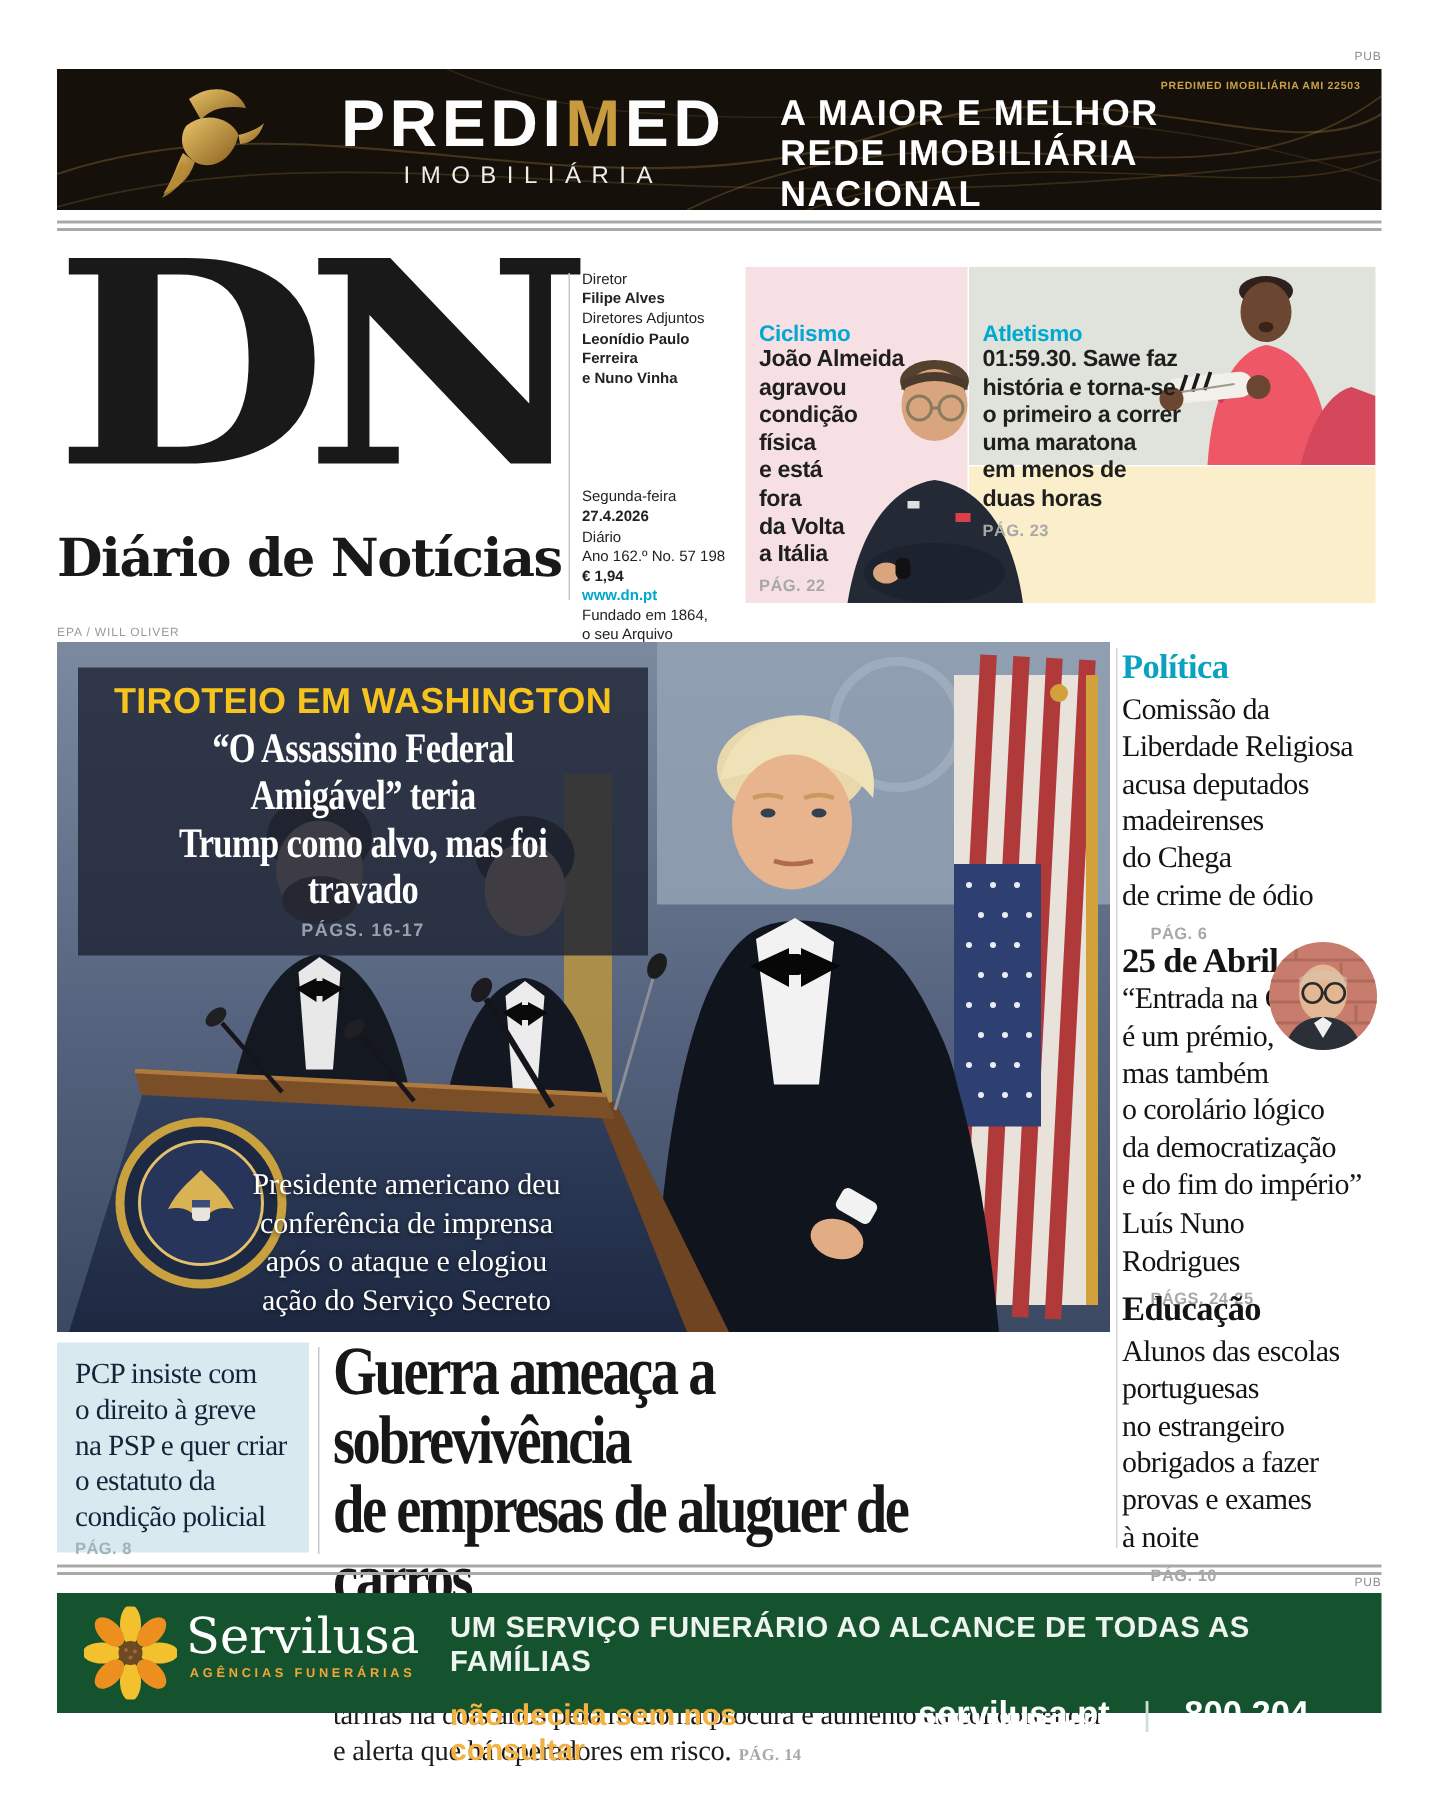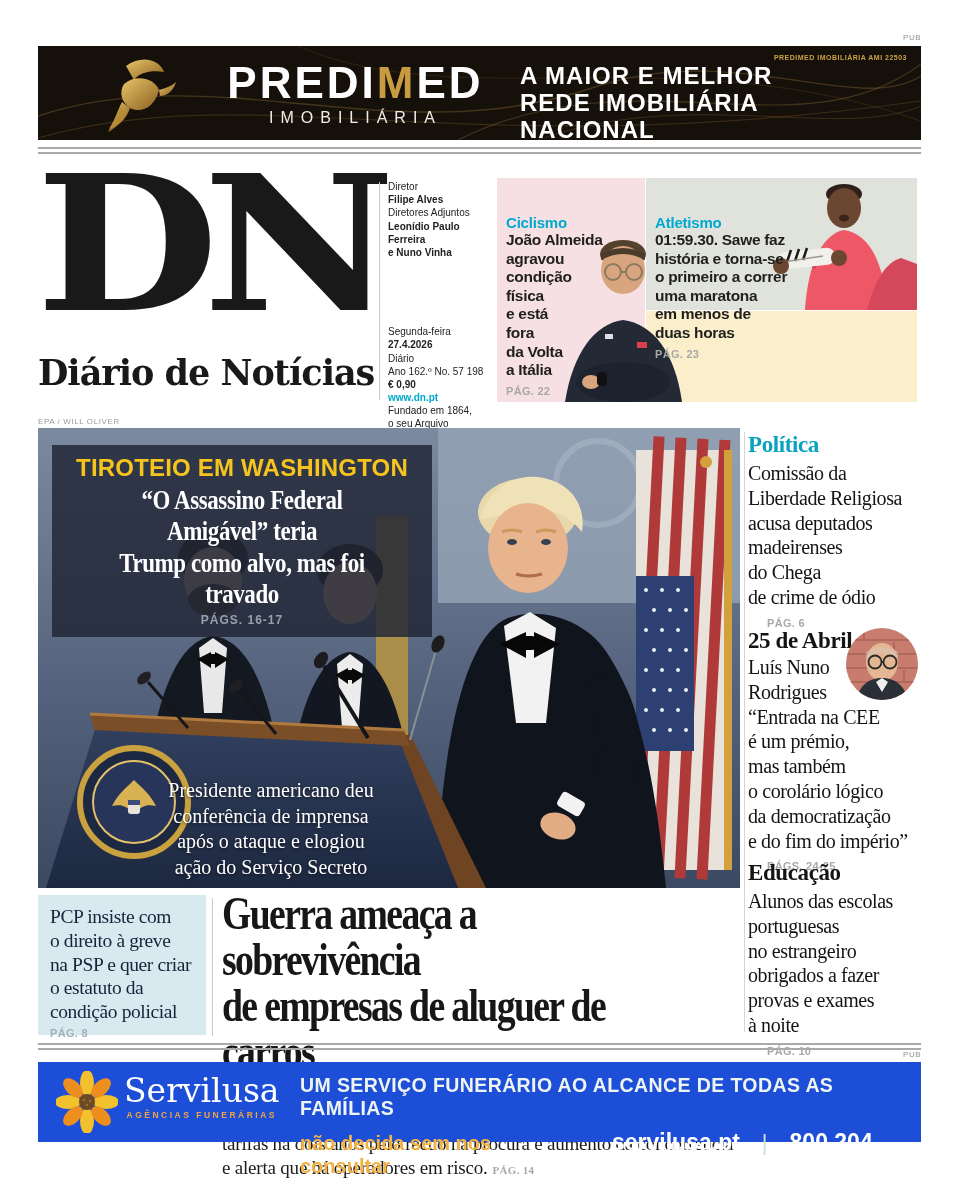--- a/index.html
+++ b/index.html
@@ -80,21 +80,21 @@
   .lead{position:absolute;left:222px;top:891px;width:519px;}
   .lead-headline{font-family:"Liberation Serif",serif;font-weight:900;font-size:46px;line-height:1.0;
                  letter-spacing:-2px;color:#171717;transform:scaleX(.82);transform-origin:left top;}
   .dek{margin-top:10px;font-family:"Liberation Serif",serif;font-size:19px;line-height:1.24;
        letter-spacing:-.2px;color:#1b1b1b;}
   .dek-kicker{font-family:"Liberation Sans",sans-serif;font-weight:800;font-size:17px;color:#111;letter-spacing:-.2px;}
   .dek .it{font-style:italic;}
   .dek .pg{margin-left:5px;}
 
   
-  .botad{position:absolute;left:38px;top:1062px;width:883px;height:80px;background:#1d4ed8;cursor:pointer;}
+  .botad{position:absolute;left:38px;top:1062px;width:883px;height:80px;background:#14532d;cursor:pointer;}
   .flower{position:absolute;left:18px;top:9px;}
   .sv-brand{position:absolute;left:86px;top:12px;text-align:center;}
   .sv-name{font-family:"DejaVu Serif",serif;font-size:33px;color:#fff;line-height:1;}
   .sv-sub{margin-top:3px;font-size:8.5px;font-weight:bold;color:#f0a63c;letter-spacing:2.5px;}
   .sv-right{position:absolute;left:262px;top:12px;width:610px;}
   .sv-line1{font-size:19.5px;font-weight:700;color:#eef4f0;letter-spacing:.4px;}
   .sv-line2{margin-top:9px;display:flex;align-items:baseline;}
   .sv-tag{font-size:20px;font-weight:bold;color:#f2b243;}
   .sv-site{margin-left:42px;font-size:23px;font-weight:bold;color:#fff;}
   .sv-sep{margin-left:22px;margin-right:22px;font-size:22px;color:#cfe0d8;font-weight:300;}
@@ -150,21 +150,21 @@
     <div>Diretor</div>
     <div class="b">Filipe Alves</div>
     <div>Diretores Adjuntos</div>
     <div class="b pre">Leonídio Paulo Ferreira
 e Nuno Vinha</div>
     <div class="info-gap"></div>
     <div>Segunda-feira</div>
     <div class="b">27.4.2026</div>
     <div>Diário</div>
     <div>Ano 162.º No. 57 198</div>
-    <div class="b">€ 0,90</div>
+    <div class="b">€ 1,94</div>
     <div class="site">www.dn.pt</div>
     <div class="pre">Fundado em 1864,
 o seu Arquivo
 é Tesouro Nacional</div>
   </div>
 
   <div class="promos">
     <div class="card card-pink"></div>
     <div class="card card-gray"></div>
     <div class="card card-yellow"></div>
@@ -393,28 +393,28 @@
           <ellipse cx="36" cy="34" rx="16" ry="19" fill="#e3b793"></ellipse>
           <path d="M20,30 Q36,20 52,30 L52,24 Q36,14 20,24 Z" fill="#d8c8b8" opacity=".5"></path>
           <circle cx="29" cy="34" r="6.5" fill="none" stroke="#2a2a2a" stroke-width="1.8"></circle>
           <circle cx="44" cy="34" r="6.5" fill="none" stroke="#2a2a2a" stroke-width="1.8"></circle>
           <line x1="35" y1="34" x2="38" y2="34" stroke="#2a2a2a" stroke-width="1.8"></line>
           <path d="M10,72 C14,56 24,50 36,50 C48,50 58,56 62,72 Z" fill="#2b3038"></path>
           <path d="M30,54 L36,50 L42,54 L36,64 Z" fill="#f0f0f0"></path>
         </g>
       </svg>
       <div class="sec-kicker">25 de Abril</div>
-      <div class="sec-title pre" style="margin-top:1px;">Luís Nuno
-Rodrigues</div>
       <div class="sec-title pre" style="margin-top:0;">“Entrada na CEE
 é um prémio,
 mas também
 o corolário lógico
 da democratização
 e do fim do império”</div>
+      <div class="sec-title pre" style="margin-top:1px;">Luís Nuno
+Rodrigues</div>
       <span class="pg">PÁGS. 24-25</span>
     </div>
 
     <div class="sec" style="top:428px;">
       <div class="sec-kicker">Educação</div>
       <div class="sec-title pre">Alunos das escolas
 portuguesas
 no estrangeiro
 obrigados a fazer
 provas e exames

